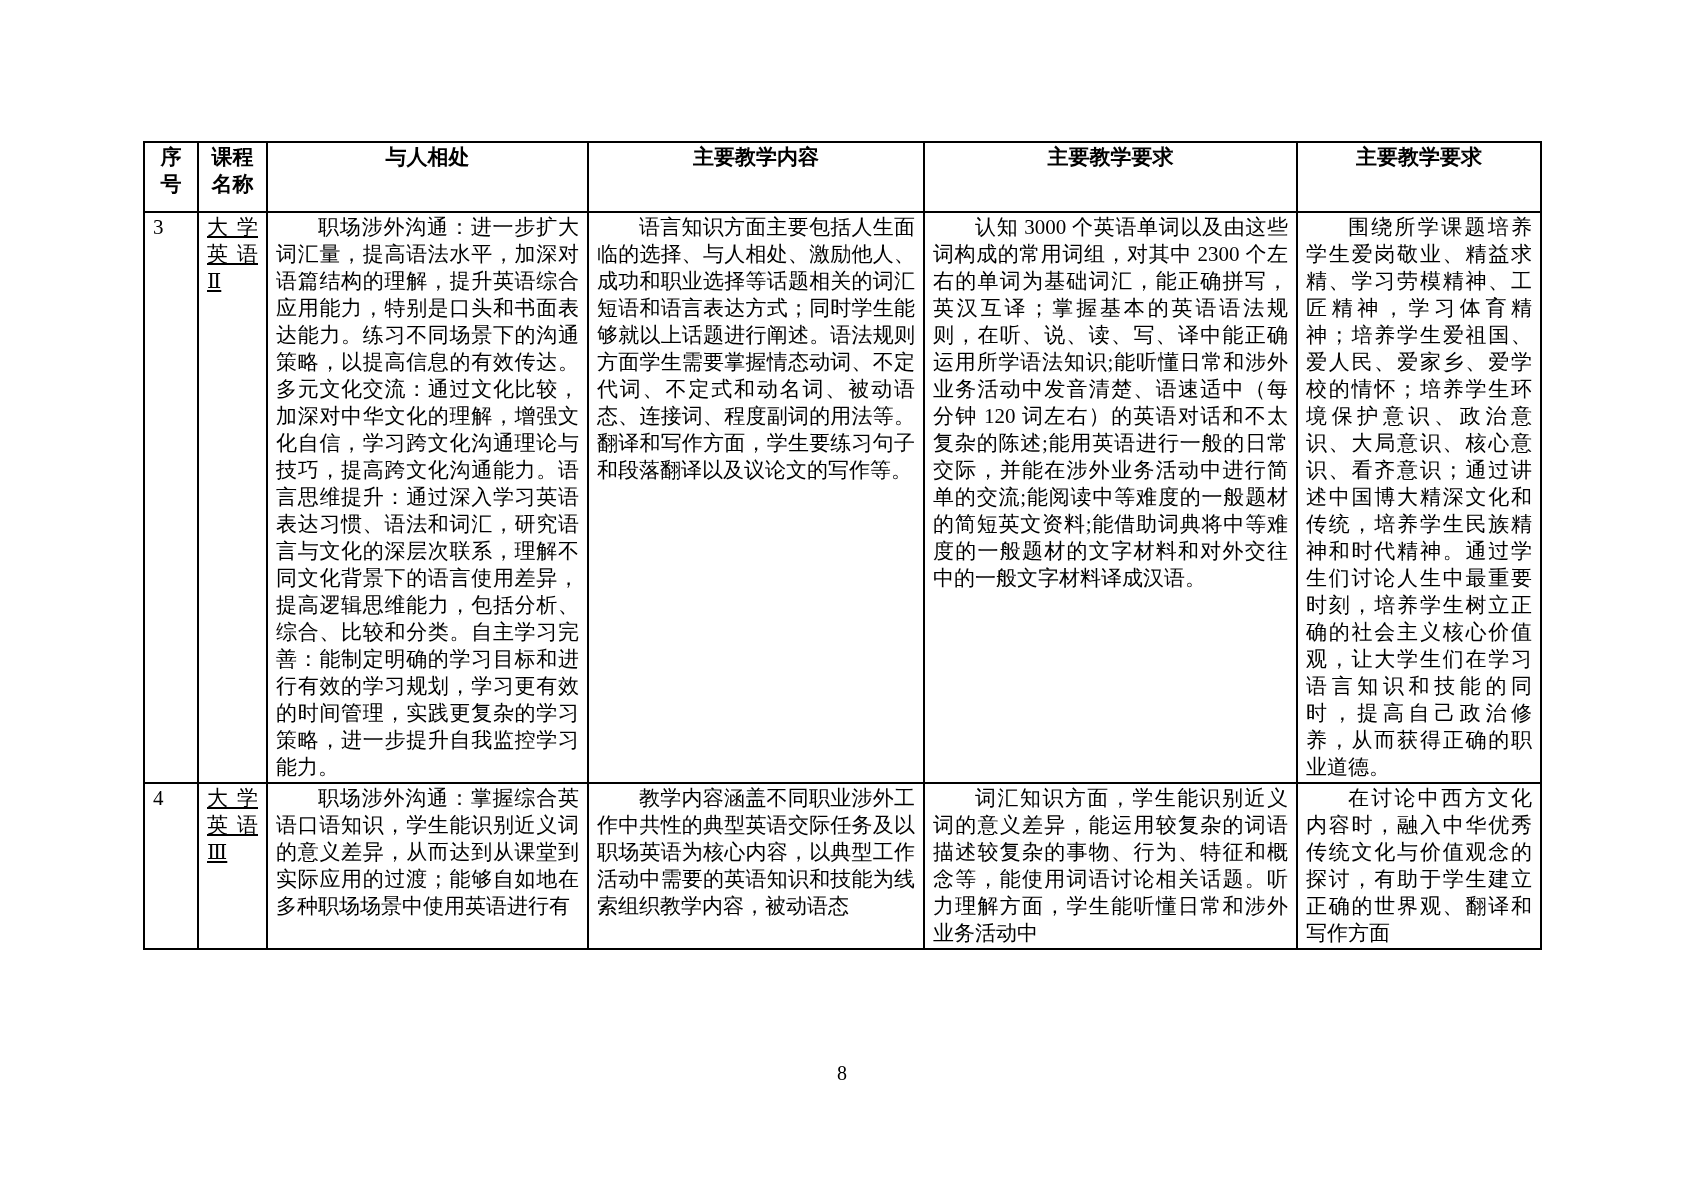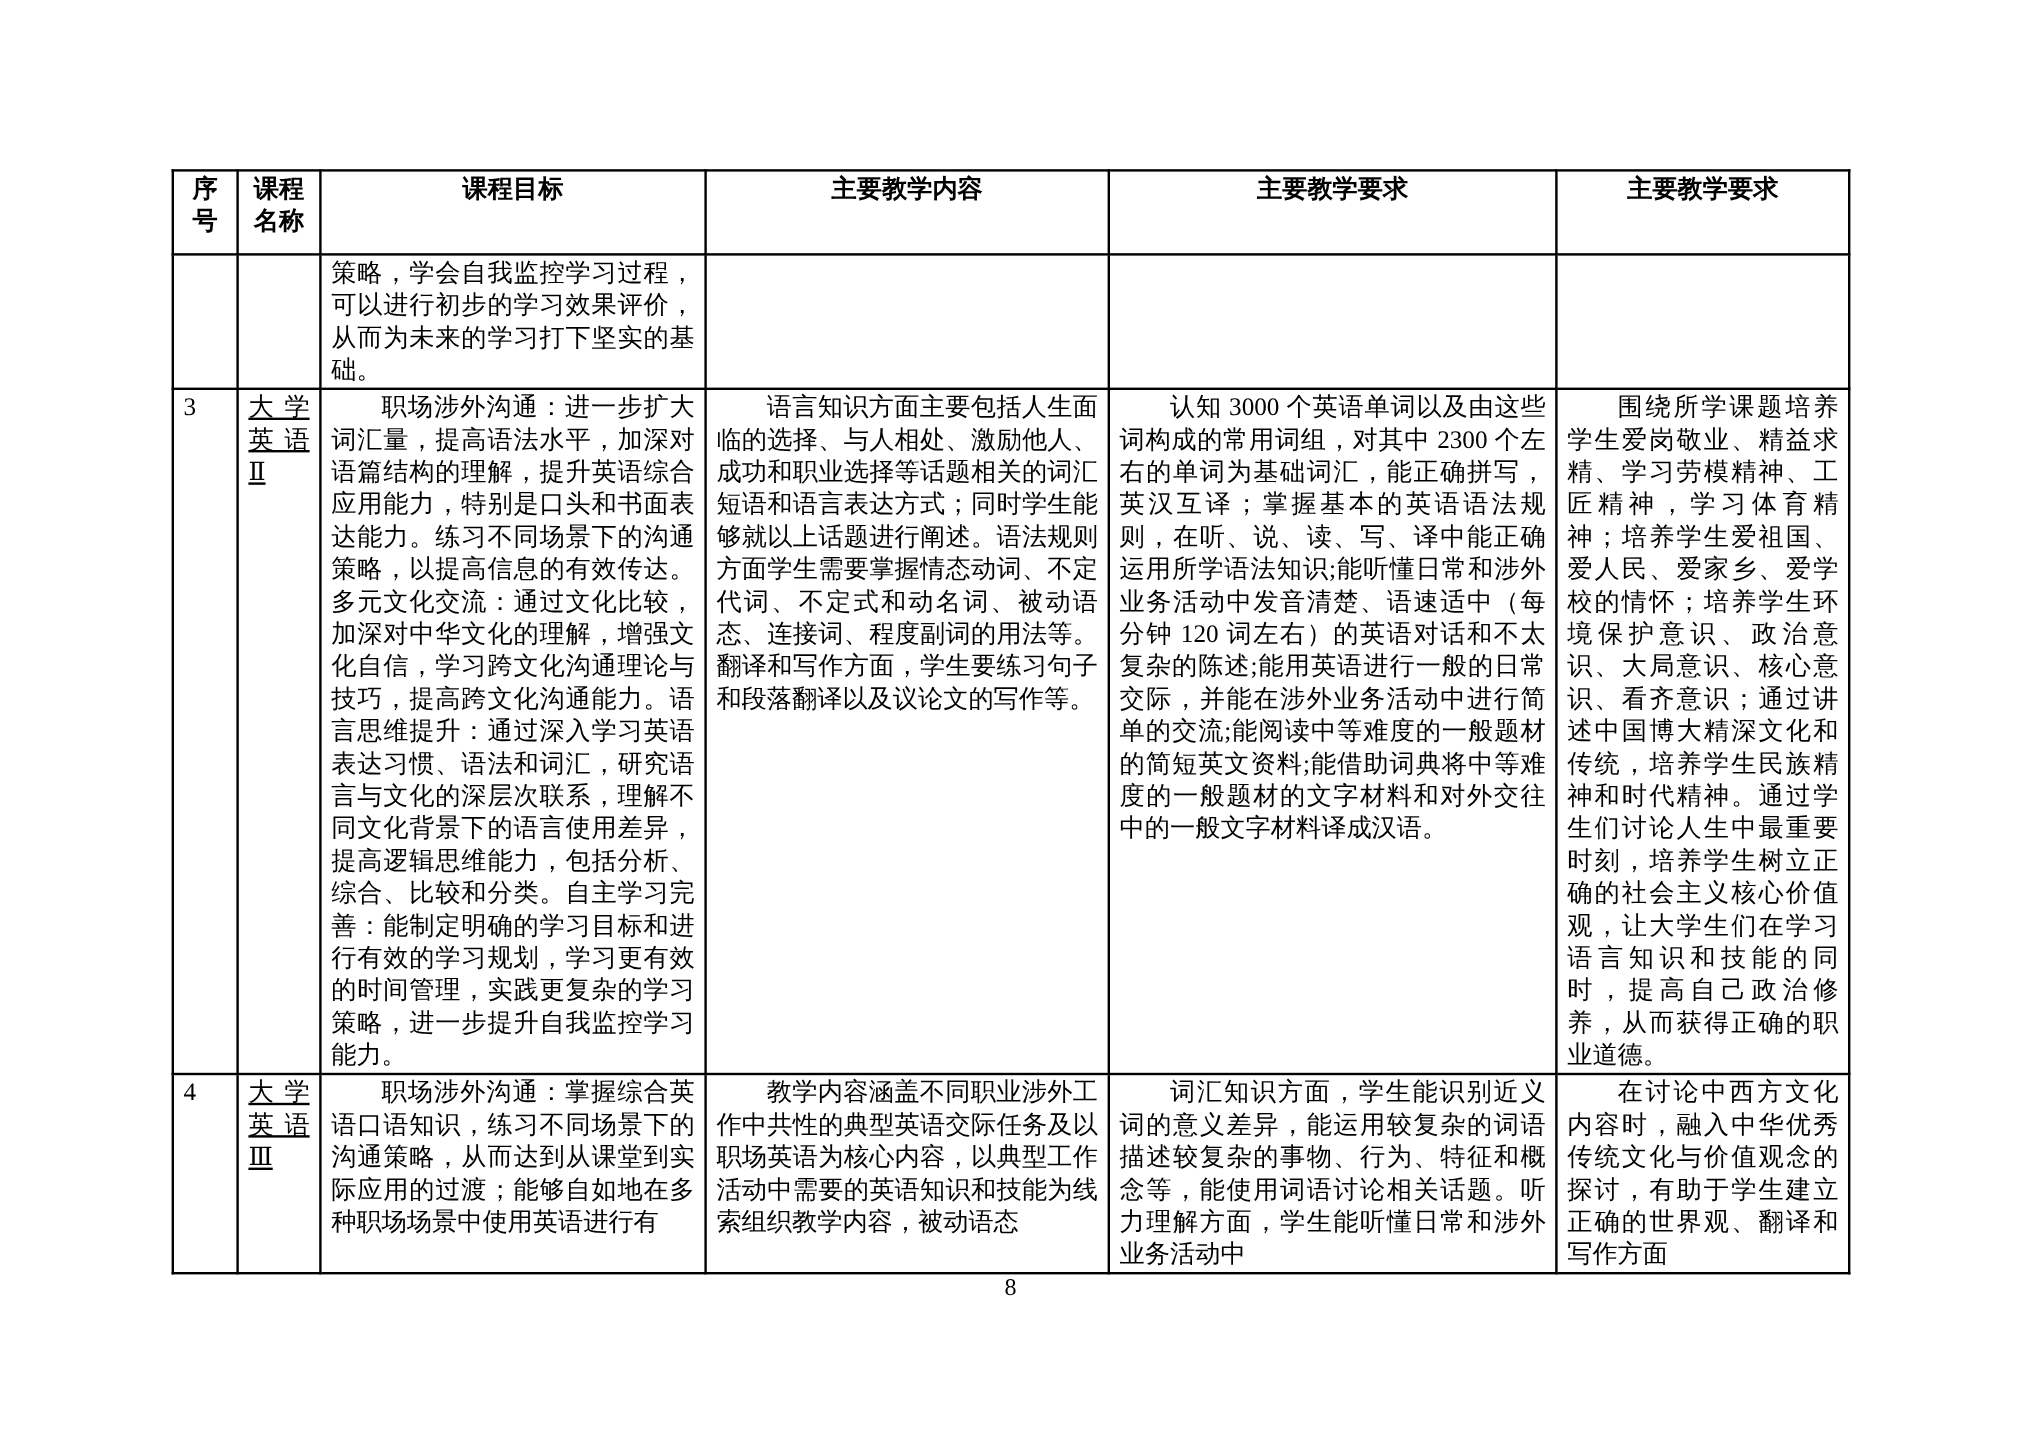--- a/index.html
+++ b/index.html
@@ -72,36 +72,26 @@
       <col style="width:373px">
       <col style="width:244px">
     </colgroup>
 
     <tbody>
         <tr style="height:70px">
       <th class="hdr">序
 号</th>
       <th class="hdr">课程
 名称</th>
-      <th class="hdr">课程目标</th>
+      <th class="hdr">与人相处</th>
       <th class="hdr">主要教学内容</th>
       <th class="hdr">主要教学要求</th>
       <th class="hdr">主要教学要求</th>
     </tr>
 
-    <tr style="height:111px">
-      <td class="seq-cell"></td>
-      <td class="name-cell"></td>
-      <td>
-        <div class="para cont">策略，学会自我监控学习过程，可以进行初步的学习效果评价，从而为未来的学习打下坚实的基础。</div>
-      </td>
-      <td></td>
-      <td></td>
-      <td></td>
-    </tr>
 
     <tr style="height:571px">
       <td class="seq-cell">3</td>
       <td class="name-cell">大 学
 英 语
 Ⅱ</td>
       <td>
         <div class="para">职场涉外沟通：进一步扩大词汇量，提高语法水平，加深对语篇结构的理解，提升英语综合应用能力，特别是口头和书面表达能力。练习不同场景下的沟通策略，以提高信息的有效传达。多元文化交流：通过文化比较，加深对中华文化的理解，增强文化自信，学习跨文化沟通理论与技巧，提高跨文化沟通能力。语言思维提升：通过深入学习英语表达习惯、语法和词汇，研究语言与文化的深层次联系，理解不同文化背景下的语言使用差异，提高逻辑思维能力，包括分析、综合、比较和分类。自主学习完善：能制定明确的学习目标和进行有效的学习规划，学习更有效的时间管理，实践更复杂的学习策略，进一步提升自我监控学习能力。</div>
       </td>
       <td>
@@ -114,21 +104,21 @@
         <div class="para">围绕所学课题培养学生爱岗敬业、精益求精、学习劳模精神、工匠精神，学习体育精神；培养学生爱祖国、爱人民、爱家乡、爱学校的情怀；培养学生环境保护意识、政治意识、大局意识、核心意识、看齐意识；通过讲述中国博大精深文化和传统，培养学生民族精神和时代精神。通过学生们讨论人生中最重要时刻，培养学生树立正确的社会主义核心价值观，让大学生们在学习语言知识和技能的同时，提高自己政治修养，从而获得正确的职业道德。</div>
       </td>
     </tr>
 
     <tr style="height:139px">
       <td class="seq-cell">4</td>
       <td class="name-cell">大 学
 英 语
 Ⅲ</td>
       <td>
-        <div class="para">职场涉外沟通：掌握综合英语口语知识，练习不同场景下的沟通策略，从而达到从课堂到实际应用的过渡；能够自如地在多种职场场景中使用英语进行有</div>
+        <div class="para">职场涉外沟通：掌握综合英语口语知识，学生能识别近义词的意义差异，从而达到从课堂到实际应用的过渡；能够自如地在多种职场场景中使用英语进行有</div>
       </td>
       <td>
         <div class="para">教学内容涵盖不同职业涉外工作中共性的典型英语交际任务及以职场英语为核心内容，以典型工作活动中需要的英语知识和技能为线索组织教学内容，被动语态</div>
       </td>
       <td>
         <div class="para">词汇知识方面，学生能识别近义词的意义差异，能运用较复杂的词语描述较复杂的事物、行为、特征和概念等，能使用词语讨论相关话题。听力理解方面，学生能听懂日常和涉外业务活动中</div>
       </td>
       <td>
         <div class="para">在讨论中西方文化内容时，融入中华优秀传统文化与价值观念的探讨，有助于学生建立正确的世界观、翻译和写作方面</div>
       </td>

